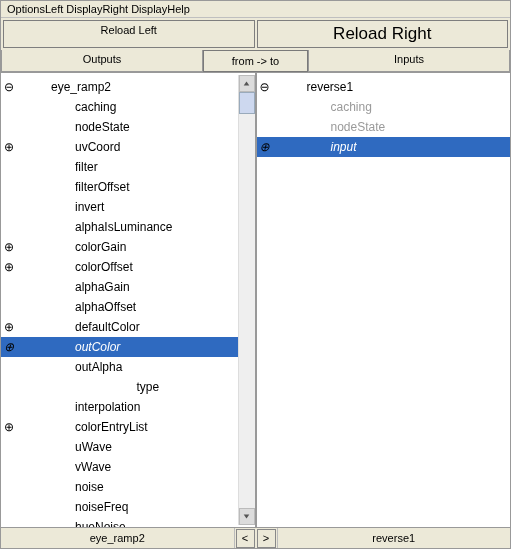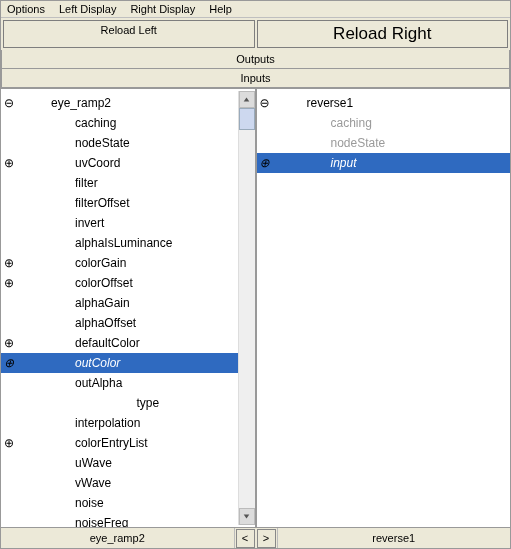--- a/index.html
+++ b/index.html
@@ -1,27 +1,27 @@
 <!DOCTYPE html>
 <html><head>
 <meta charset="utf-8">
 <style>
   * { box-sizing: border-box; margin: 0; padding: 0; }
   html, body { font-family: Tahoma, Arial, sans-serif; font-size: 11px; }
   body { width: 511px; height: 549px; background: #ece9d8; border: 1px solid #999; display: flex; flex-direction: column; color: #000; user-select: none; }
 
-  .menubar { display: flex; gap: 14px; padding: 2px 6px; border-bottom: 1px solid #bfbfbf; }
+  .menubar { display: flex; gap: 0; padding: 2px 6px; border-bottom: 1px solid #bfbfbf; }
   .menubar span { cursor: default; }
 
   .reload-row { display: flex; }
   .reload-row .btn { flex: 1; border: 1px solid #7e7e7e; background: #ece9d8; text-align: center; padding: 3px 0; margin: 2px; font-size: 11px; }
   .reload-row .btn:first-child { margin-right: 1px; }
   .reload-row .btn:last-child { margin-left: 1px; font-size: 17px; }
 
-  .header-row { display: flex; flex-direction: column; }
+  .header-row { display: flex; }
   .header-row .outputs, .header-row .inputs { flex: 1; text-align: center; padding: 3px 0; border: 1px solid #999; border-top: none; background: #ece9d8; }
   .header-row .dir-btn { width: 105px; text-align: center; border: 1px solid #7a7a7a; background: #ece9d8; padding: 4px 0; margin-top: 0px; }
 
   .body { flex: 1; display: flex; background: #fff; overflow: hidden; border-top: 1px solid #999; }
   .panel { position: relative; flex: 1; overflow: hidden; background: #fff; }
   .panel.left { border-right: 1px solid #999; }
   .panel.right { border-left: 1px solid #999; }
 
   .tree { padding-top: 4px; }
   .row { display: flex; align-items: center; height: 20px; line-height: 20px; white-space: nowrap; }
@@ -55,20 +55,21 @@
   <span>Help</span>
 </div>
 
 <div class="reload-row">
   <div class="btn">Reload Left</div>
   <div class="btn">Reload Right</div>
 </div>
 
 <div class="header-row">
   <div class="outputs">Outputs</div>
+  <div class="dir-btn">from -&gt; to</div>
   <div class="inputs">Inputs</div>
 </div>
 
 <div class="body">
   <div class="panel left">
     <div class="tree" id="left-tree" style="margin-right: 17px;">
         <div class="row indent0">
           <span class="exp">⊖</span>
           <span class="row-label">eye_ramp2</span>
         </div>

